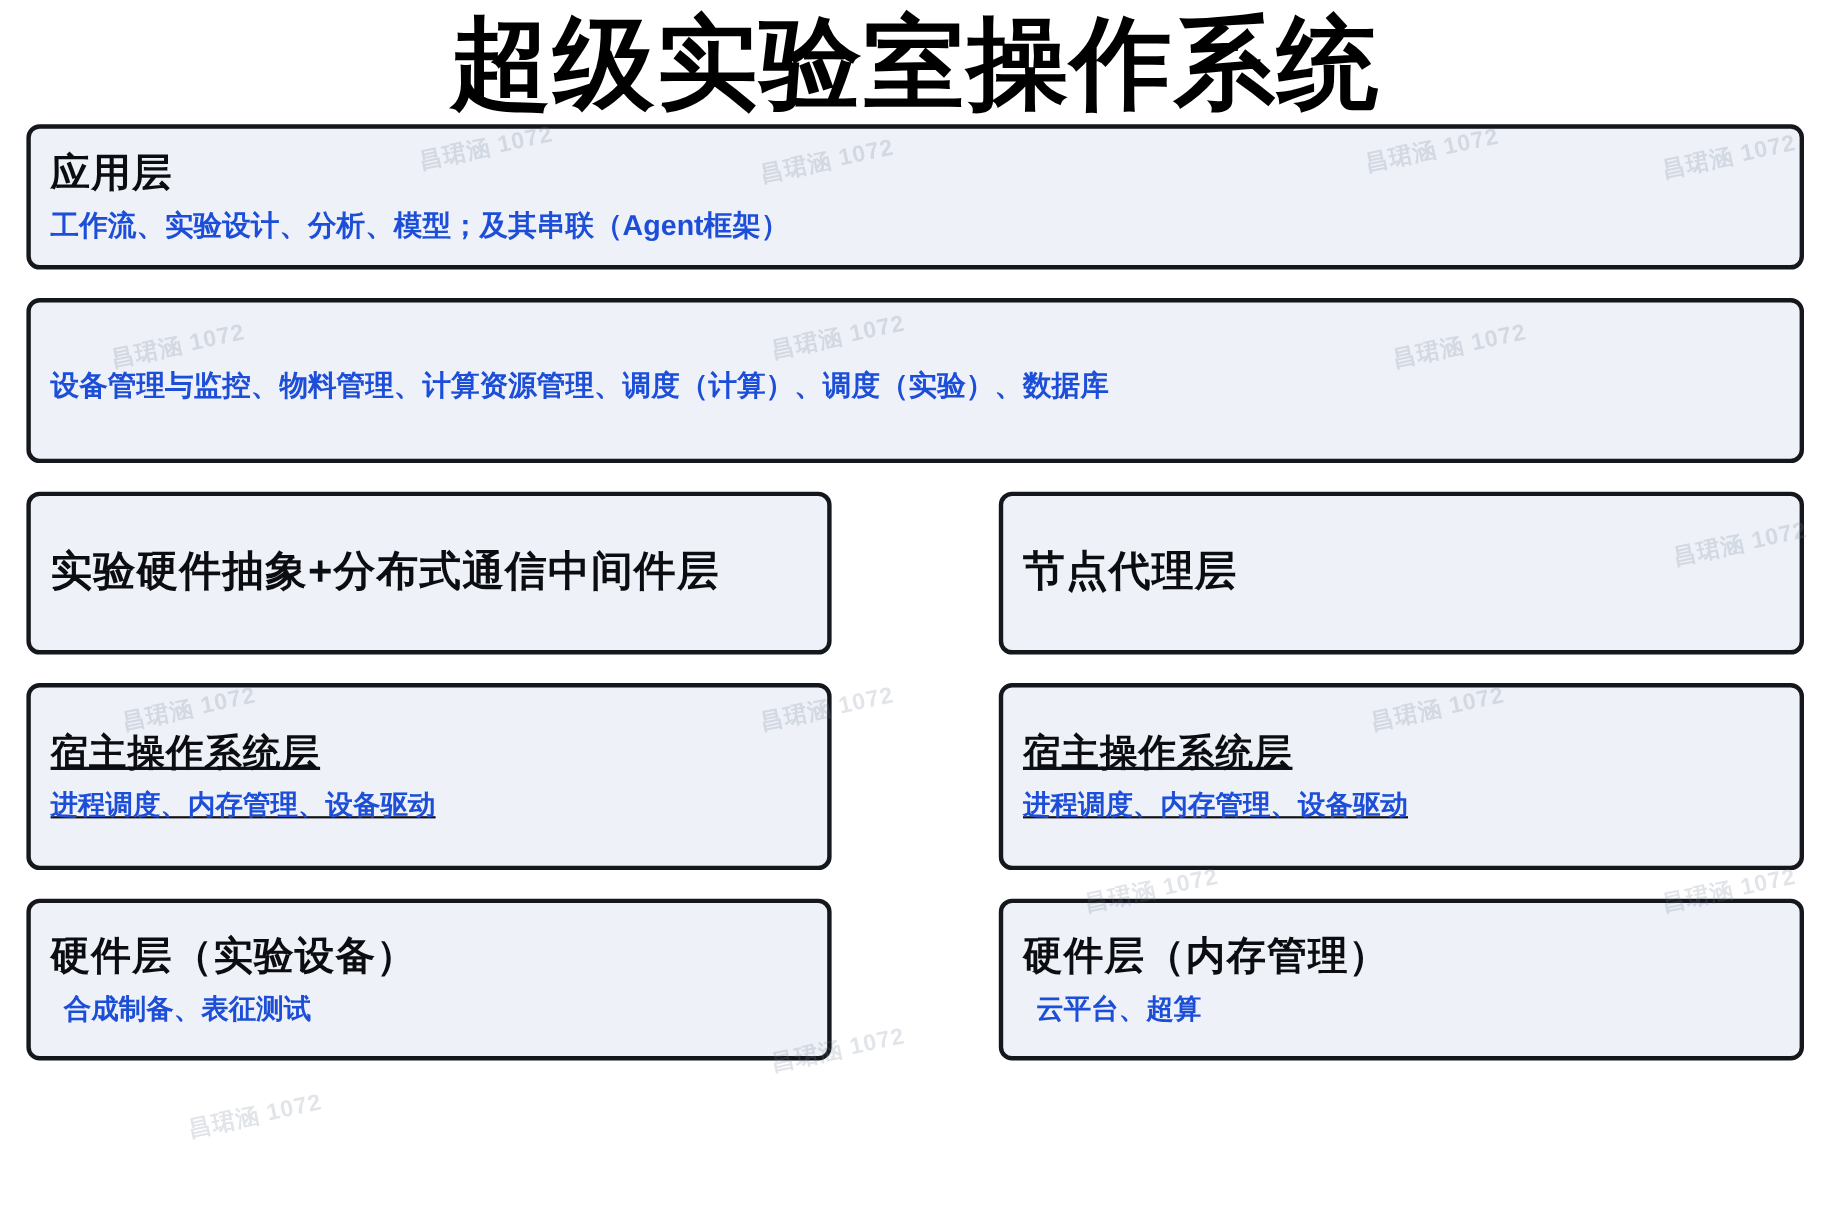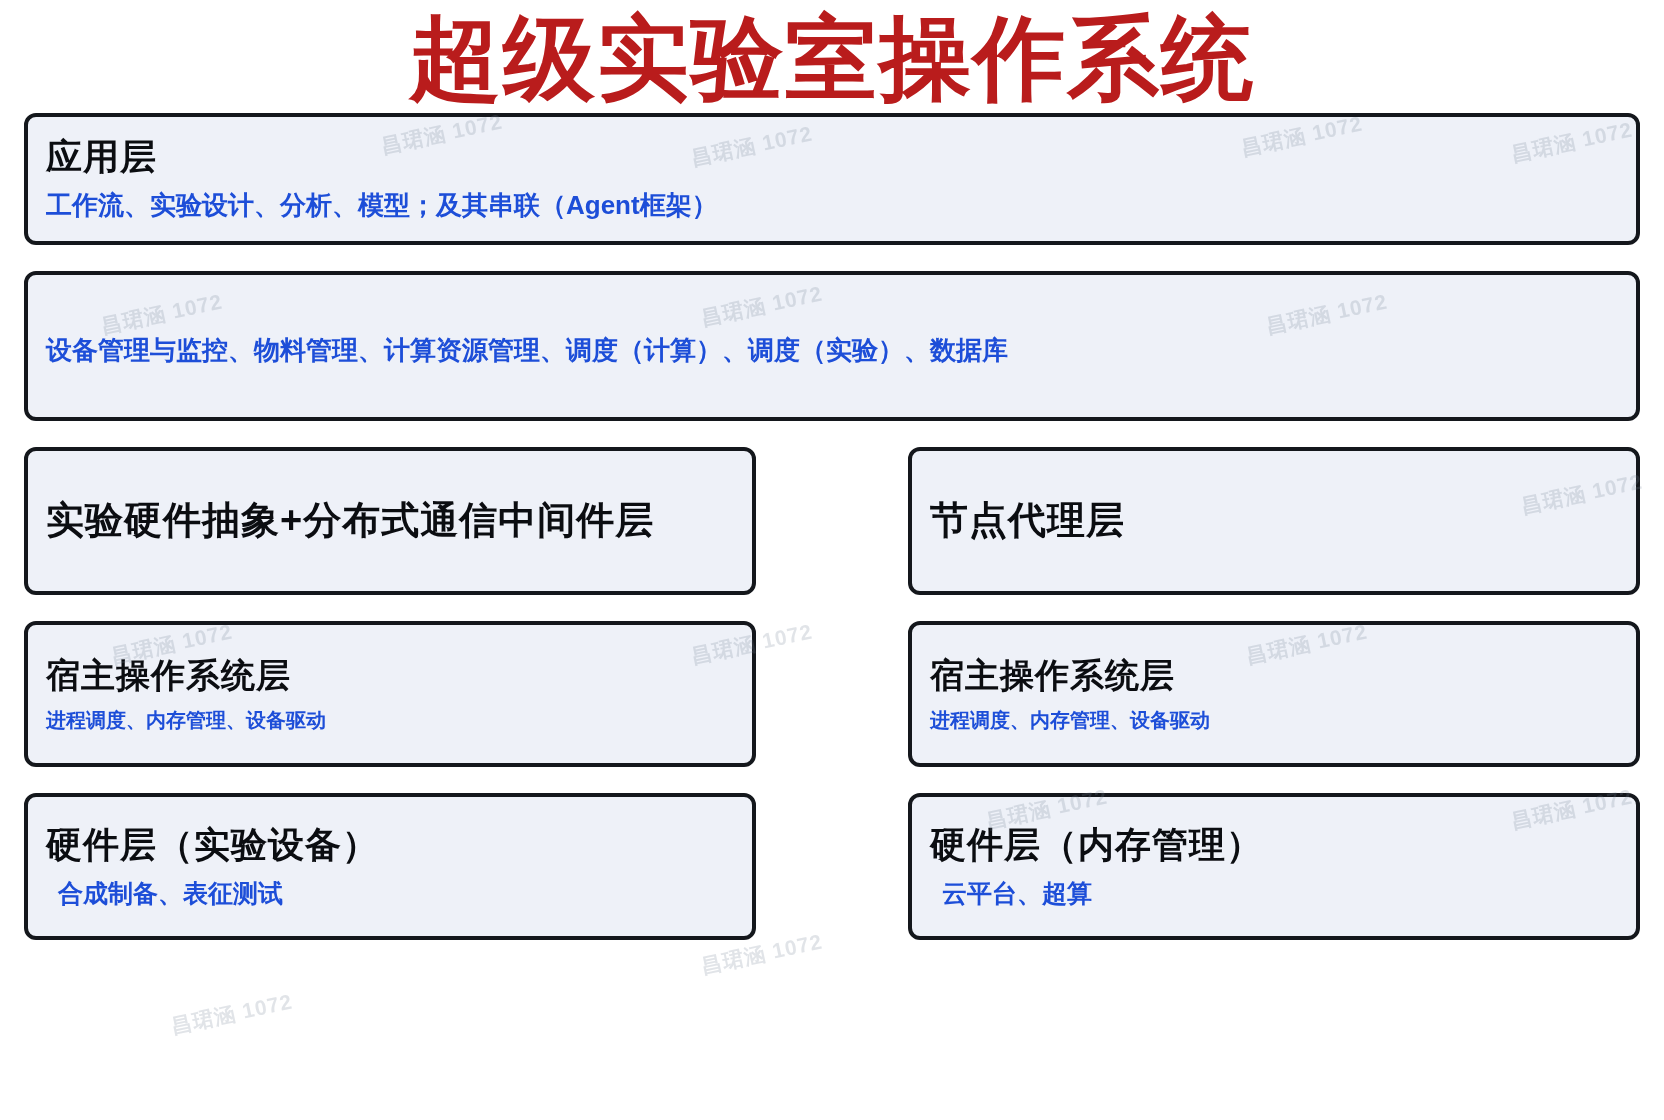--- a/index.html
+++ b/index.html
@@ -36,21 +36,21 @@
 
   
   .title {
     text-align: center;
     font-size: 92px;
     line-height: 1.05;
     font-weight: 900;
     letter-spacing: 2px;
     padding: 10px 0 6px 0;
     margin: 0;
-    color: #b91c1c;
+    color: #000000;
   }
 
   
   .stack {
     padding: 0 24px;
     box-sizing: border-box;
   }
   .row {
     display: flex;
     gap: 152px;
@@ -88,30 +88,30 @@
     font-weight: 700;
     line-height: 1.3;
     margin-top: 10px;
     color: #1d4ed8;
   }
 
   
   .h-app   { height: 132px; }
   .h-res   { height: 150px; }
   .h-mid   { height: 148px; }
-  .h-host  { height: 146px; }
+  .h-host  { height: 170px; text-decoration: underline; }
   .h-hw    { height: 147px; }
 
   .box.h-mid .box-title { font-size: 38px; }
   .box.h-app .box-title,
   .box.h-res .box-title { font-size: 36px; }
   .box.h-hw .box-title { font-size: 36px; }
   .box.h-hw .box-sub { font-size: 25px; margin-left: 12px; }
   .box.h-host .box-title { font-size: 34px; }
-  .box.h-host .box-sub { font-size: 20px; }
+  .box.h-host .box-sub { font-size: 25px; }
 </style>
 </head>
 <body>
 
 <div class="wm-layer" id="wm-layer">
     <span class="wm" style="left: 380px; top: 120px; color: rgba(120, 132, 150, 0.22);">昌珺涵 1072</span>
     <span class="wm" style="left: 690px; top: 132px; color: rgba(120, 132, 150, 0.22);">昌珺涵 1072</span>
     <span class="wm" style="left: 1240px; top: 122px; color: rgba(120, 132, 150, 0.22);">昌珺涵 1072</span>
     <span class="wm" style="left: 1510px; top: 128px; color: rgba(120, 132, 150, 0.22);">昌珺涵 1072</span>
     <span class="wm" style="left: 100px; top: 300px; color: rgba(120, 132, 150, 0.22);">昌珺涵 1072</span>

